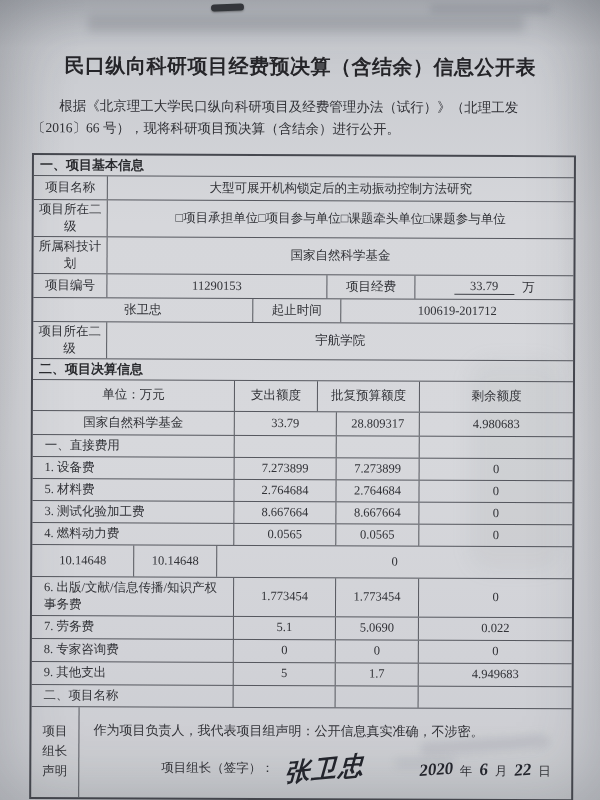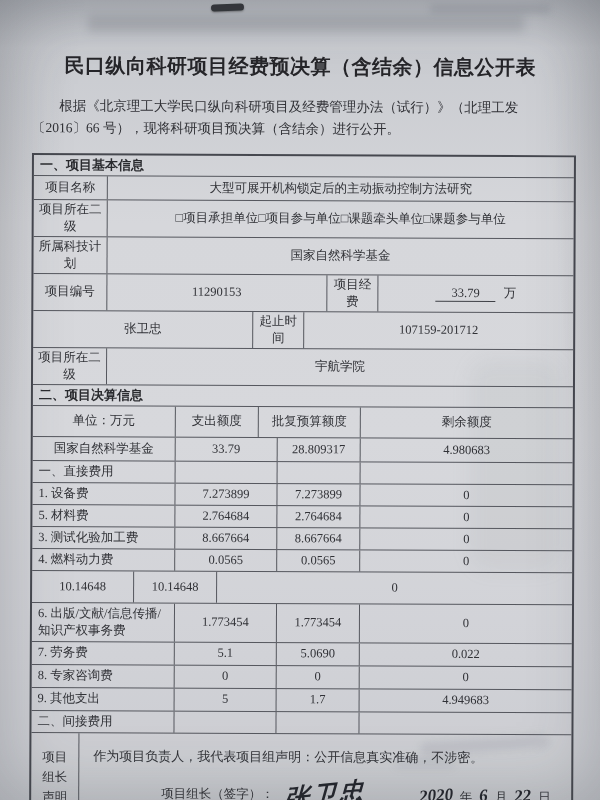--- a/index.html
+++ b/index.html
@@ -45,39 +45,39 @@
   }
   .tr{display:flex;border-bottom:1px solid #55575e;align-items:stretch;}
   .tr:last-child{border-bottom:none;}
   .td{
     border-right:1px solid #55575e;
     display:flex;align-items:center;justify-content:center;
     text-align:center;font-size:12.5px;padding:1px 4px;box-sizing:border-box;
     color:#313237;
   }
   .td:last-child{border-right:none;}
-  .td.left{justify-content:flex-start;text-align:left;padding-left:6px;}
+  .td.left{justify-content:flex-start;text-align:left;padding-left:12px;}
 
   .sec-row .td{
     font-family:"Liberation Sans","DejaVu Sans",sans-serif;
     font-weight:700;font-size:13px;color:#2a2b2f;
     justify-content:flex-start;text-align:left;padding-left:6px;
   }
   .h20{min-height:20px;} .h23{min-height:23px;} .h30{min-height:30px;}
   .h21{min-height:21px;} .h22{min-height:22px;} .h31{min-height:31px;} .h38{min-height:38px;} .h90{min-height:90px;}
 
   
   .c-lbl{width:74px;flex:none;}
   .c-val{flex:1;}
   .c-val2{width:220px;flex:none;}
-  .c-lbl2{width:51px;flex:none;}
+  .c-lbl2{width:88px;flex:none;}
   .c-rest{flex:1;}
 
   
-  .c1{width:143px;flex:none;}
+  .c1{width:202px;flex:none;}
   .c2{width:102px;flex:none;}
   .c3{width:83px;flex:none;}
   .c4{flex:1;}
   .hdr .td{font-size:12.5px;}
 
   .underlined{border-bottom:1px solid #3f4147;padding:0 16px;margin-right:8px;}
 
   
   .decl-left{width:48px;flex:none;flex-direction:column;justify-content:center;gap:3px;font-size:12.5px;}
   .decl-right{flex:1;flex-direction:column;align-items:stretch;justify-content:center;padding:6px 10px;}
@@ -135,21 +135,21 @@
         <div class="td c-lbl2">项目经费</div>
         <div class="td c-rest">
           <span class="underlined">33.79</span>
           <span>万</span>
         </div>
       </div>
 
       <div class="tr h23">
         <div class="td c-val2">张卫忠</div>
         <div class="td c-lbl2">起止时间</div>
-        <div class="td c-rest">107159-201712</div>
+        <div class="td c-rest">100619-201712</div>
       </div>
 
       <div class="tr h23">
         <div class="td c-lbl">项目所在二级</div>
         <div class="td c-val">宇航学院</div>
       </div>
 
       <div class="tr sec-row h20">
         <div class="td c-val">二、项目决算信息</div>
       </div>
@@ -231,21 +231,21 @@
       </div>
 
       <div class="tr h22">
         <div class="td c1 left">9. 其他支出</div>
         <div class="td c2">5</div>
         <div class="td c3">1.7</div>
         <div class="td c4">4.949683</div>
       </div>
 
       <div class="tr h21">
-        <div class="td c1 left">二、间接费用</div>
+        <div class="td c1 left">二、项目名称</div>
         <div class="td c2"></div>
         <div class="td c3"></div>
         <div class="td c4"></div>
       </div>
 
       <div class="tr h90">
         <div class="td decl-left">
           <span>项目</span>
           <span>组长</span>
           <span>声明</span>

